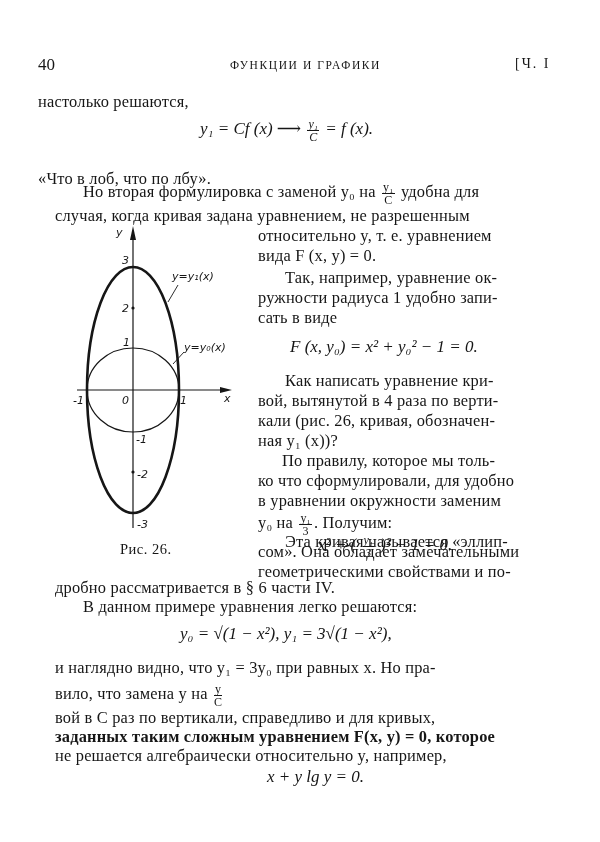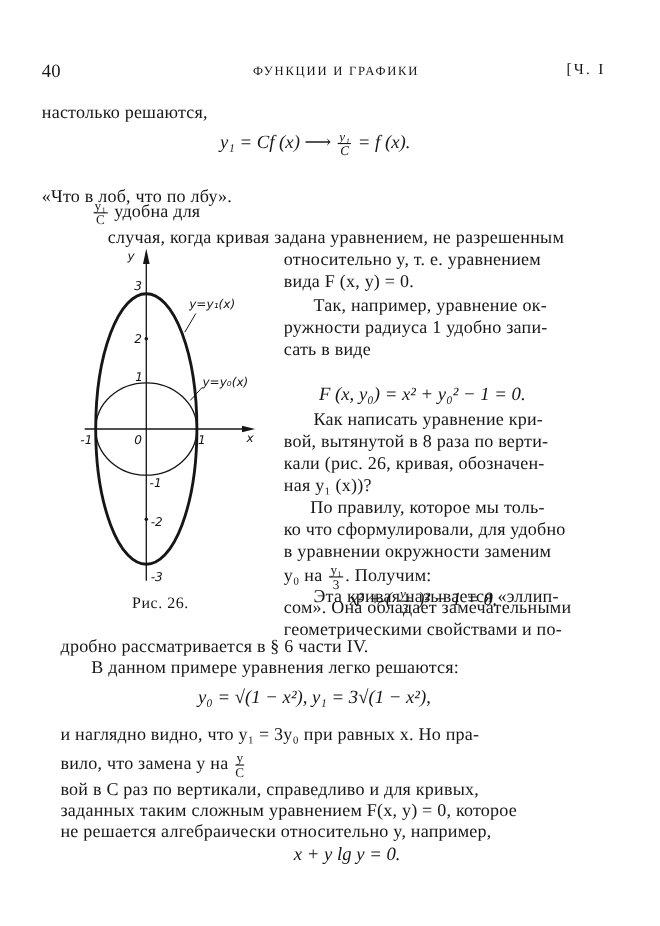--- a/index.html
+++ b/index.html
@@ -31,34 +31,35 @@
   <span class="frac">
     <span class="num">y₁</span>
     <span class="den">C</span>
   </span>
   <span>= f (x).</span>
 </div>
 
 <div class="abs txt" style="left:38px;top:153px;margin-top:16px;">«Что в лоб, что по лбу».</div>
 
 <div class="abs txt" style="left:83px;top:181px;">
+  <span>Но вторая формулировка с заменой y₀ на</span>
   <span class="frac"><span class="num">y₁</span><span class="den">C</span></span>
   <span>удобна для</span>
 </div>
-<div class="abs txt" style="left:55px;top:206px;margin-left:43px;">случая, когда кривая задана уравнением, не разрешенным</div>
+<div class="abs txt" style="left:55px;top:206px;">случая, когда кривая задана уравнением, не разрешенным</div>
 <div class="abs txt" style="left:258px;top:226px;">относительно y, т. е. уравнением</div>
 <div class="abs txt" style="left:258px;top:246px;">вида F (x, y) = 0.</div>
 
 <div class="abs txt" style="left:285px;top:268px;">Так, например, уравнение ок-</div>
 <div class="abs txt" style="left:258px;top:288px;">ружности радиуса 1 удобно запи-</div>
 <div class="abs txt" style="left:258px;top:308px;">сать в виде</div>
-<div class="abs formula" style="left:290px;top:337px;margin-top:12px;">F (x, y₀) = x² + y₀² − 1 = 0.</div>
+<div class="abs formula" style="left:290px;top:337px;">F (x, y₀) = x² + y₀² − 1 = 0.</div>
 
 <div class="abs txt" style="left:285px;top:371px;">Как написать уравнение кри-</div>
-<div class="abs txt" style="left:258px;top:391px;">вой, вытянутой в 8 раза по верти-</div>
+<div class="abs txt" style="left:258px;top:391px;">вой, вытянутой в 4 раза по верти-</div>
 <div class="abs txt" style="left:258px;top:411px;">кали (рис. 26, кривая, обозначен-</div>
 <div class="abs txt" style="left:258px;top:431px;">ная y₁ (x))?</div>
 
 <div class="abs txt" style="left:282px;top:451px;">По правилу, которое мы толь-</div>
 <div class="abs txt" style="left:258px;top:471px;">ко что сформулировали, для удобно</div>
 <div class="abs txt" style="left:258px;top:491px;">в уравнении окружности заменим</div>
 <div class="abs txt" style="left:258px;top:512px;">
   <span>y₀ на</span>
   <span class="frac"><span class="num">y₁</span><span class="den">3</span></span><span>. Получим:</span>
 </div>
@@ -74,21 +75,21 @@
 <div class="abs txt" style="left:55px;top:578px;">дробно рассматривается в § 6 части IV.</div>
 <div class="abs txt" style="left:83px;top:597px;">В данном примере уравнения легко решаются:</div>
 <div class="abs formula" style="left:180px;top:624px;">y₀ = √(1 − x²),  y₁ = 3√(1 − x²),</div>
 
 <div class="abs txt" style="left:55px;top:658px;">и наглядно видно, что y₁ = 3y₀ при равных x. Но пра-</div>
 <div class="abs txt" style="left:55px;top:683px;">
   <span>вило, что замена y на</span>
   <span class="frac"><span class="num">y</span><span class="den">C</span></span>
 </div>
 <div class="abs txt" style="left:55px;top:708px;">вой в C раз по вертикали, справедливо и для кривых,</div>
-<div class="abs txt" style="left:55px;top:727px;">заданных таким сложным уравнением F(x, y) = 0, которое</div>
+<div class="abs txt" style="left:55px;top:727px;font-weight:bold;">заданных таким сложным уравнением F(x, y) = 0, которое</div>
 <div class="abs txt" style="left:55px;top:746px;">не решается алгебраически относительно y, например,</div>
 <div class="abs formula" style="left:233px;top:767px;margin-left:34px;">x + y lg y = 0.</div>
 
 <svg class="abs" style="left:0;top:0;" width="600" height="842">
 
   <line x1="77" y1="390" x2="228" y2="390" stroke="#161616" stroke-width="1.2"></line>
   <polygon points="232,390 220,387 220,393" fill="#161616"></polygon>
   <line x1="133" y1="232" x2="133" y2="528" stroke="#161616" stroke-width="1.2"></line>
   <polygon points="133,226 130,240 136,240" fill="#161616"></polygon>
 

